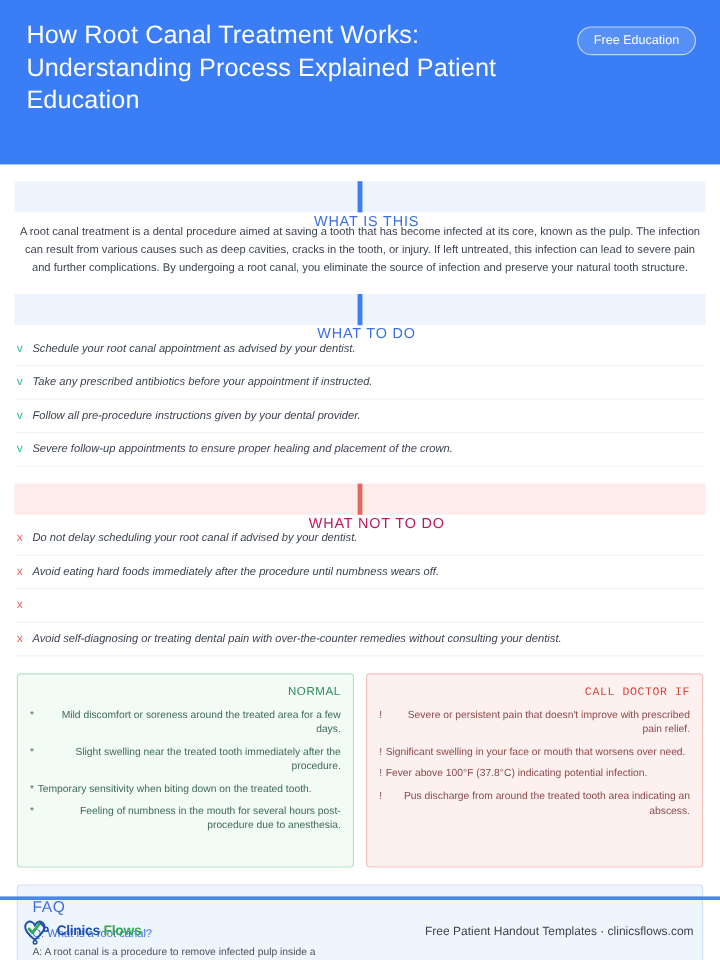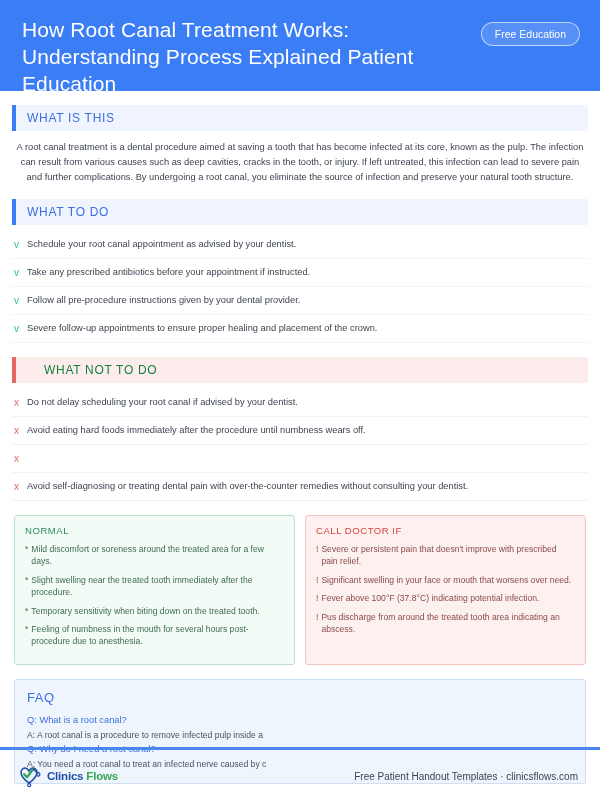--- a/index.html
+++ b/index.html
@@ -13,21 +13,21 @@
     background: #ffffff;
     font-family: "Liberation Sans", sans-serif;
     color: #3c4450;
     overflow: hidden;
     position: relative;
   }
 
   
   .header {
     background: #3b7df5;
-    height: 91px;
+    height: 137px;
     box-sizing: border-box;
     padding: 16px 20px 0 22px;
     display: flex;
     align-items: flex-start;
     justify-content: space-between;
   }
   .header-title {
     color: #ffffff;
     font-size: 21px;
     line-height: 27px;
@@ -53,37 +53,38 @@
     box-sizing: border-box;
   }
 
   
   .sec-head {
     display: flex;
     align-items: center;
     height: 26px;
     margin-top: 14px;
     padding-left: 0;
+    flex-direction: column;
   }
   .sec-head .bar {
     width: 4px;
     height: 26px;
     flex: 0 0 auto;
   }
   .sec-head .label {
     font-size: 12px;
     letter-spacing: 0.7px;
     padding-left: 11px;
   }
   .sec-head.blue { background: #eff4fe; }
   .sec-head.blue .bar { background: #3b7df5; }
   .sec-head.blue .label { color: #3b6fe0; }
   .sec-head.red { background: #fcedec; }
   .sec-head.red .bar { background: #e4685f; }
-  .sec-head.red .label { color: #15803d; padding-left: 28px; }
+  .sec-head.red .label { color: #be185d; padding-left: 28px; }
 
   
   .para {
     font-size: 9.3px;
     line-height: 15px;
     color: #3d4450;
     padding: 9px 2px 0 2px;
     text-align: center;
   }
 
@@ -98,45 +99,46 @@
     border-bottom: 1px solid #f1f3f6;
   }
   .list-row .mark {
     width: 13px;
     flex: 0 0 auto;
     font-size: 10px;
     line-height: 13px;
   }
   .list-row.do .mark { color: #35c08a; }
   .list-row.dont .mark { color: #e4685f; }
-  .list-row .text { color: #3d4450; }
+  .list-row .text { color: #3d4450; font-style: italic; }
 
   
   .cols {
     display: flex;
     gap: 10px;
     margin-top: 14px;
     padding: 0 2px;
   }
   .box {
     flex: 1 1 0;
     border-radius: 3px;
     box-sizing: border-box;
-    padding: 9px 10px 10px 10px;
+    padding: 9px 10px 22px 10px;
     min-height: 128px;
+    text-align: right;
   }
   .box.green { background: #f2fbf6; border: 1px solid #b9e3c9; }
   .box.red   { background: #fdf1f0; border: 1px solid #f2c4c0; }
   .box-title {
     font-size: 9.6px;
     letter-spacing: 0.5px;
     margin-bottom: 7px;
   }
   .box.green .box-title { color: #2f8d5b; }
-  .box.red   .box-title { color: #d6453c; }
+  .box.red   .box-title { color: #d6453c; font-family: Liberation Mono, monospace; }
   .box-item {
     display: flex;
     font-size: 8.6px;
     line-height: 12.4px;
     margin-bottom: 6px;
   }
   .box-item .b {
     flex: 0 0 auto;
     padding-right: 3px;
   }

